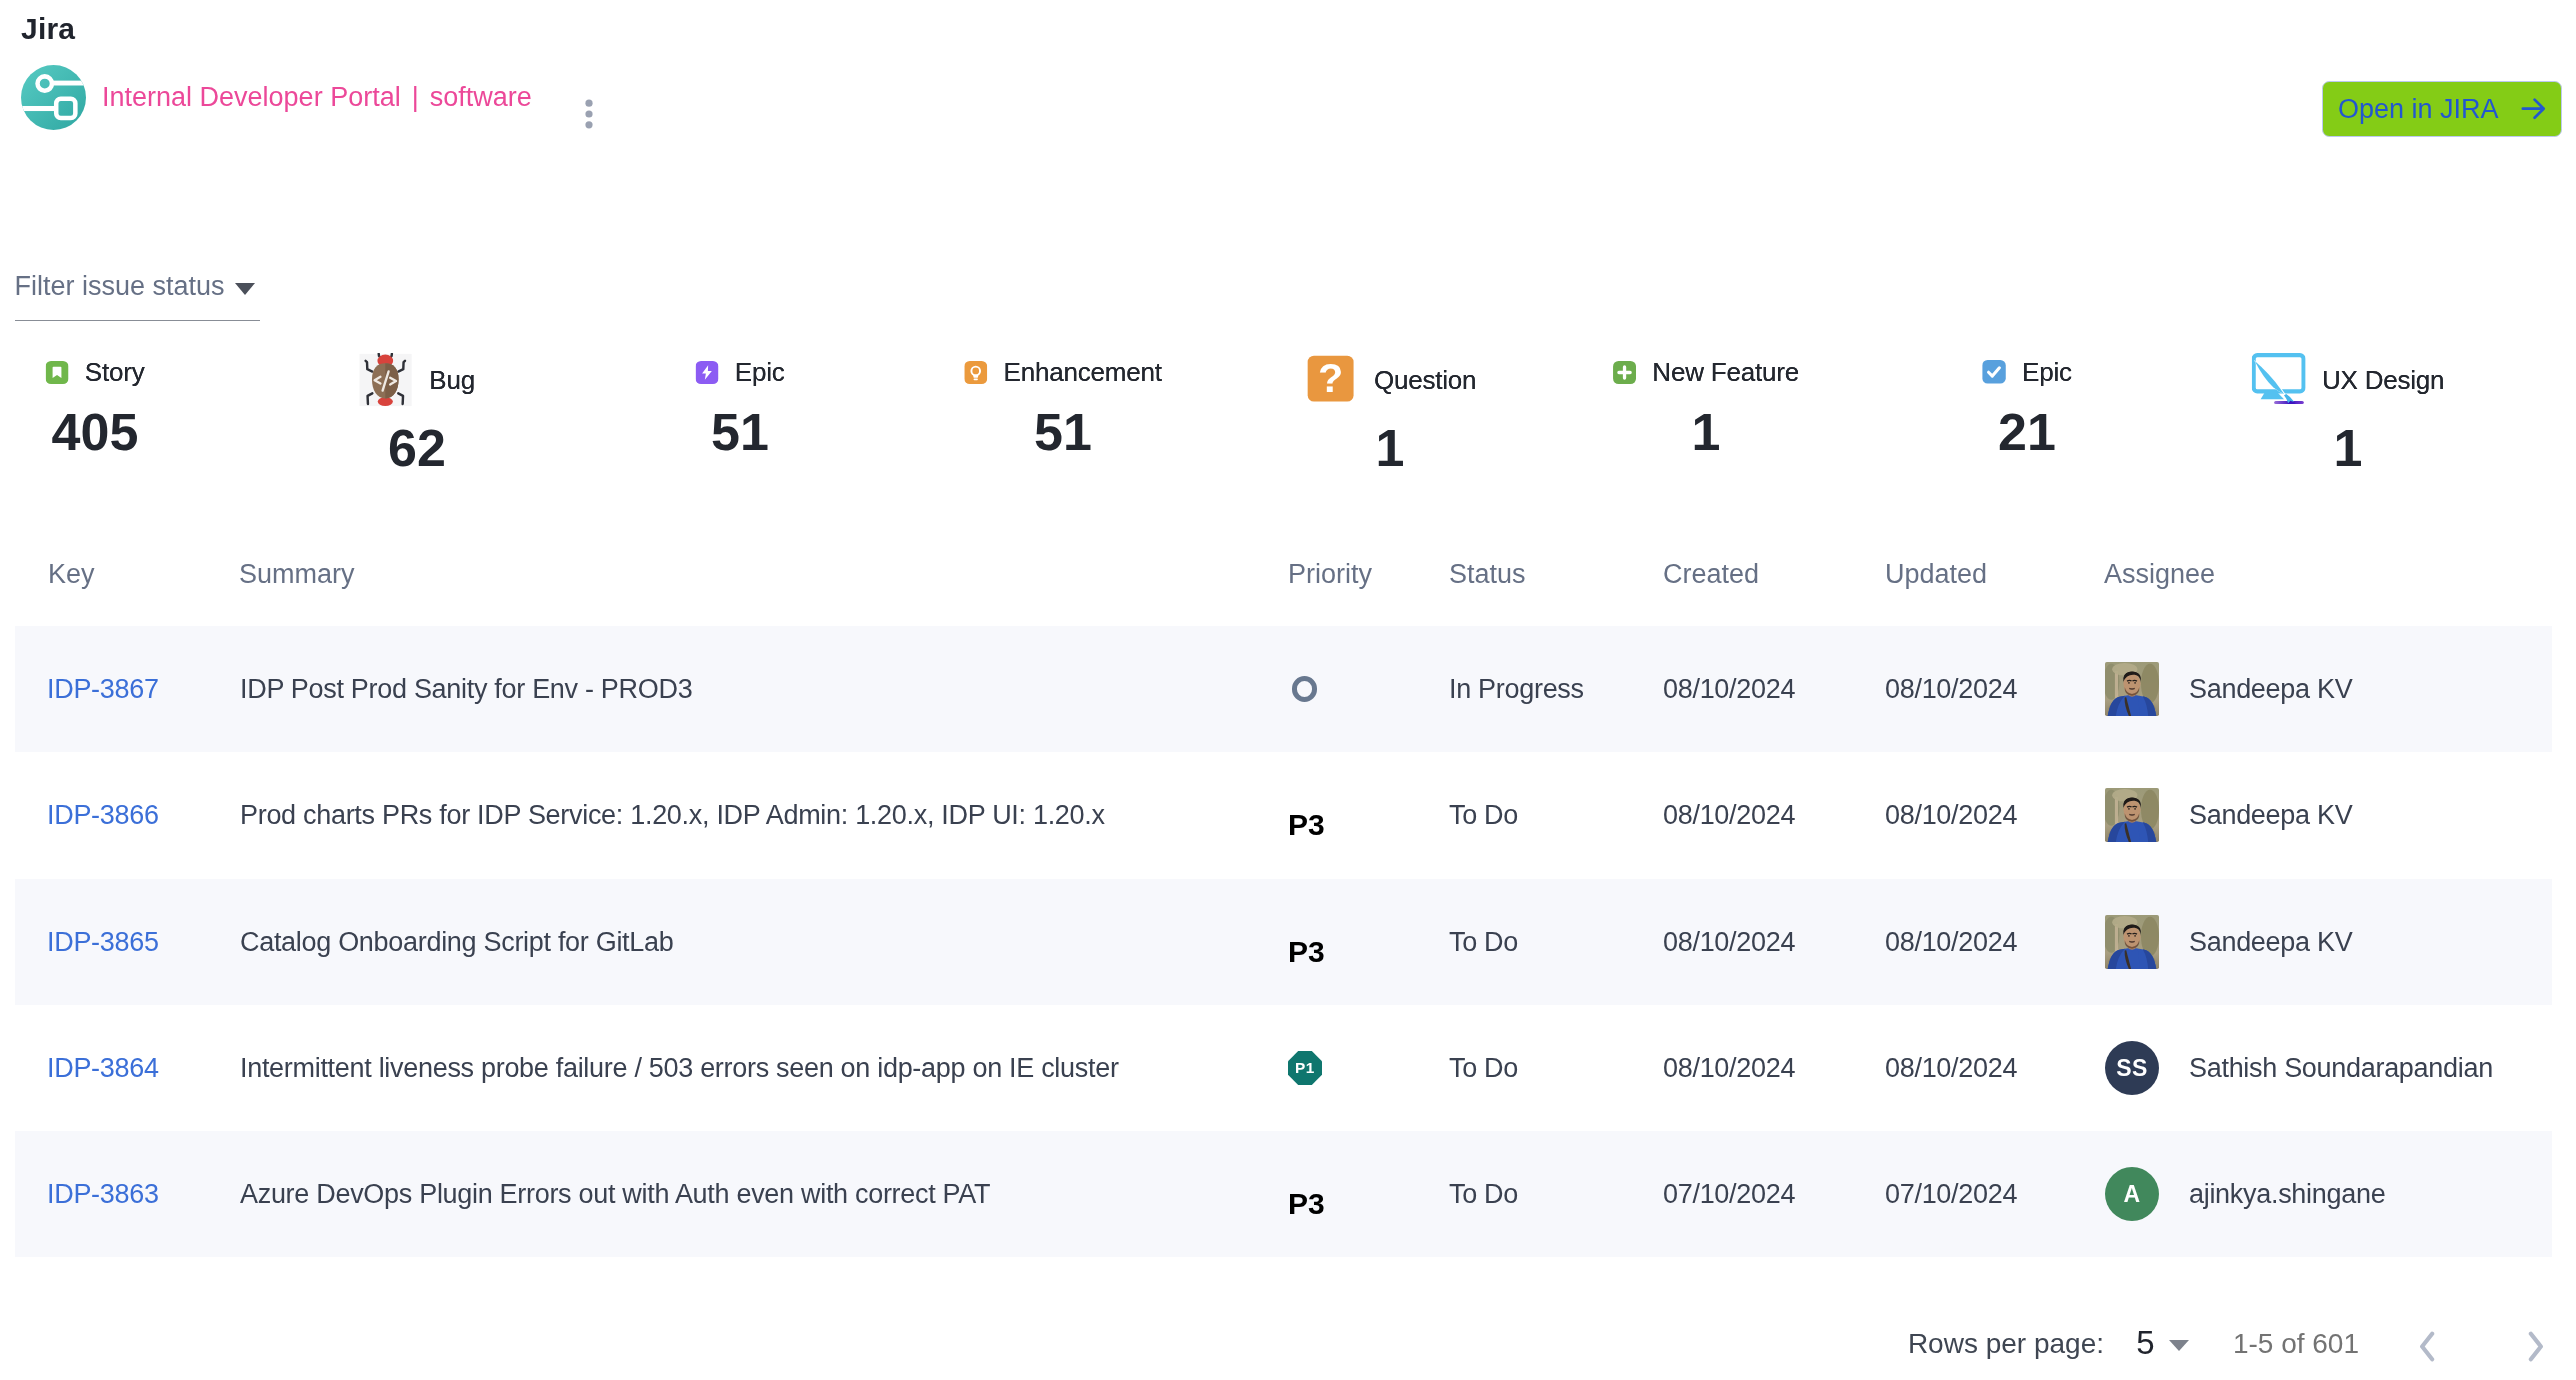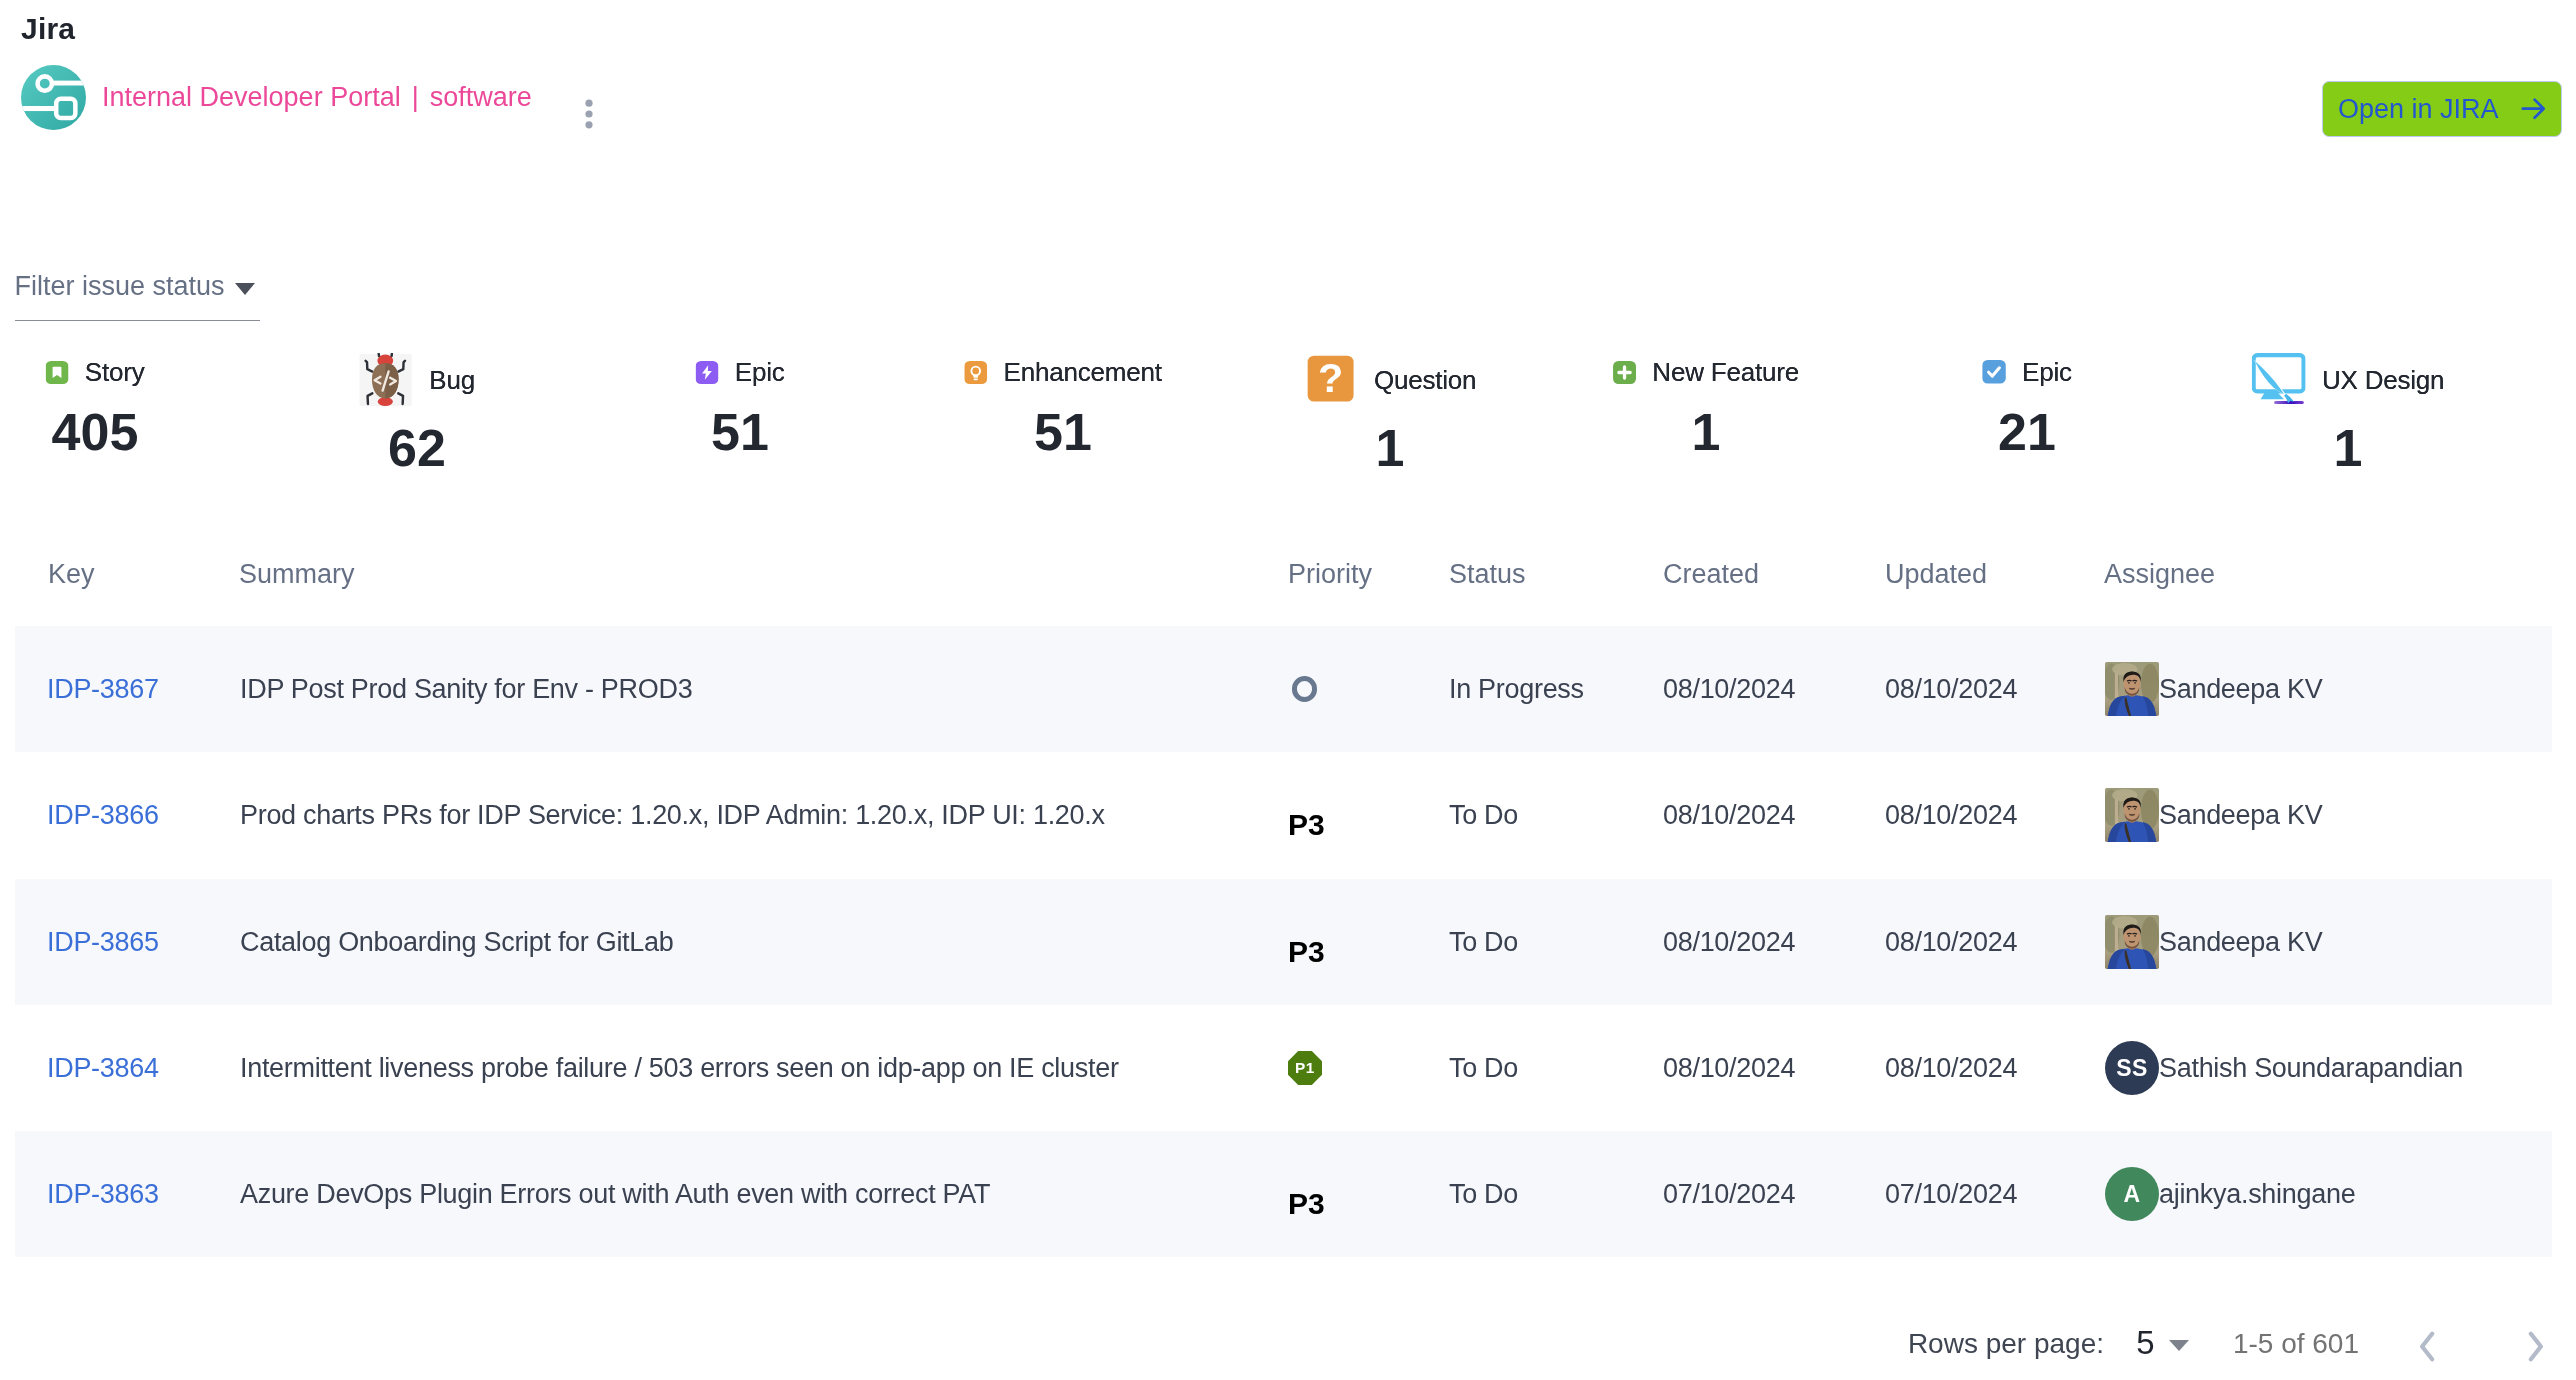--- a/index.html
+++ b/index.html
@@ -38,24 +38,24 @@
   .stat-label { font-size:26px; font-weight:500; color:#23272f; letter-spacing:-0.2px; text-shadow:0 0 0.6px #23272f; }
   .stat-value { font-size:52px; font-weight:700; color:#23272f; margin-top:13.6px; line-height:54px; }
 
   
   .th { position:absolute; top:559px; font-size:27px; color:#667085; }
   .row-bg { position:absolute; left:14.5px; width:2537px; height:126px; background:#f7f8fc; }
   .cell { position:absolute; height:126px; display:flex; align-items:center; font-size:27px; color:#3a4150; letter-spacing:-0.3px; }
   .key-link { color:#3b6fd8; text-decoration:none; cursor:pointer; }
   .prio-p { font-weight:700; font-size:30px; color:#000000; letter-spacing:0;margin-top:20px; }
   .prio-ring { width:25.4px; height:25.4px; border-radius:50%; border:5px solid #68788f; margin-left:3.6px; }
-  .prio-p1 { width:34px; height:34px; background:#4d7c0f; color:#fff; font-size:15.4px; font-weight:700;
+  .prio-p1 { width:34px; height:34px; background:#0f766e; color:#fff; font-size:15.4px; font-weight:700;
              display:flex; align-items:center; justify-content:center; letter-spacing:0.5px;
              clip-path:polygon(30% 0%, 70% 0%, 100% 30%, 100% 70%, 70% 100%, 30% 100%, 0% 70%, 0% 30%); }
-  .assignee-cell { gap:0; }
+  .assignee-cell { gap:30px; }
   .avatar-initials { width:54px; height:54px; border-radius:50%; color:#fff; font-size:23px; font-weight:700;
                      display:flex; align-items:center; justify-content:center; letter-spacing:0.5px; }
 
   
   #footer { left:0; top:1317px; width:2576px; height:58px; }
   #rows-per-page-label { position:absolute; right:472px; top:11px; font-size:28px; color:#3f4652; }
   #rows-per-page-select { position:absolute; right:387px; top:7.3px; display:flex; align-items:center; gap:14.5px; cursor:pointer; }
   #rows-per-page-value { font-size:33px; color:#20242d; }
   #rows-caret { width:0; height:0; border-left:10px solid transparent; border-right:10px solid transparent;
                 border-top:11.8px solid #7d828c; margin-top:5.4px; }

